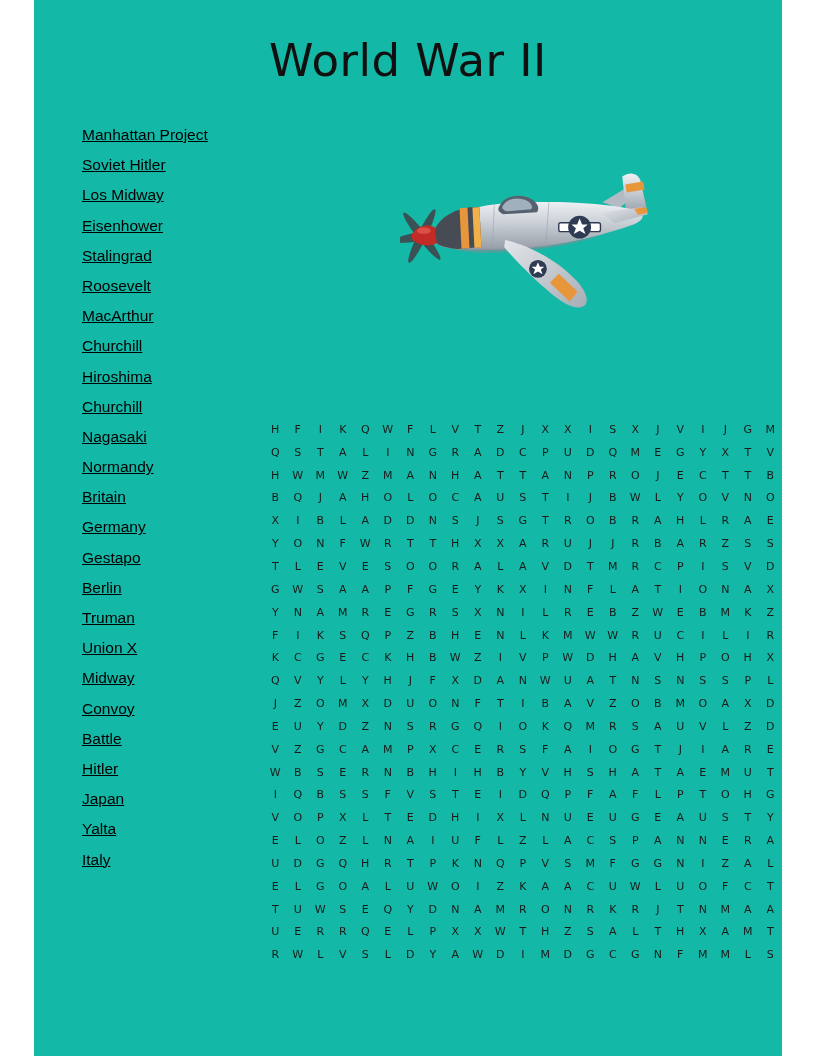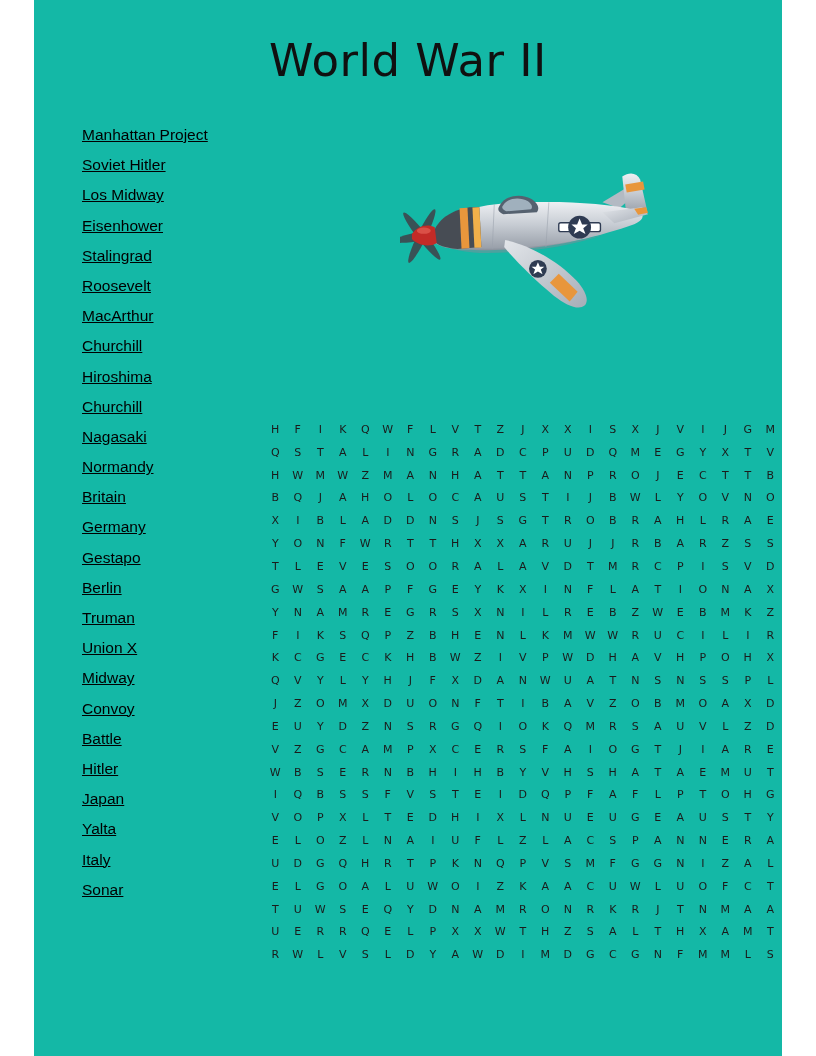--- a/index.html
+++ b/index.html
@@ -84,21 +84,20 @@
       <div class="word-item">Berlin</div>
       <div class="word-item">Truman</div>
       <div class="word-item">Union X</div>
       <div class="word-item">Midway</div>
       <div class="word-item">Convoy</div>
       <div class="word-item">Battle</div>
       <div class="word-item">Hitler</div>
       <div class="word-item">Japan</div>
       <div class="word-item">Yalta</div>
       <div class="word-item">Italy</div>
-      <div class="word-item">Sonar</div>
     </div>
 
   <div class="plane">
     <svg viewBox="0 0 260 195">
       <defs>
         <linearGradient id="gSilver" x1="0" y1="0" x2="0" y2="1">
           <stop offset="0" stop-color="#eef0f3"></stop>
           <stop offset="0.45" stop-color="#c9ced5"></stop>
           <stop offset="1" stop-color="#959ca6"></stop>
         </linearGradient>

